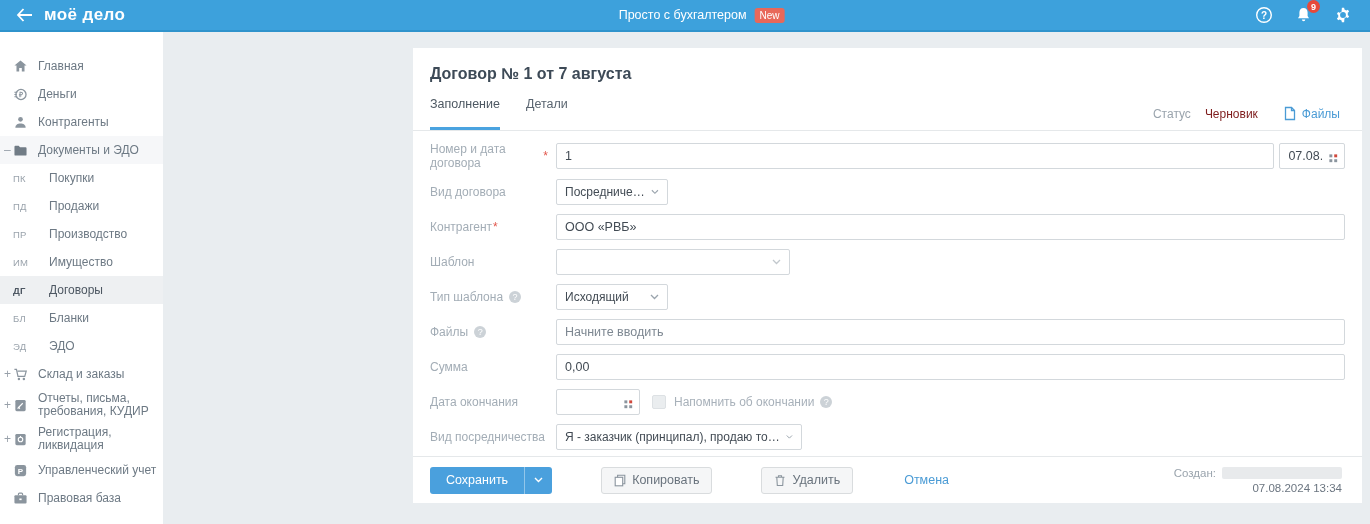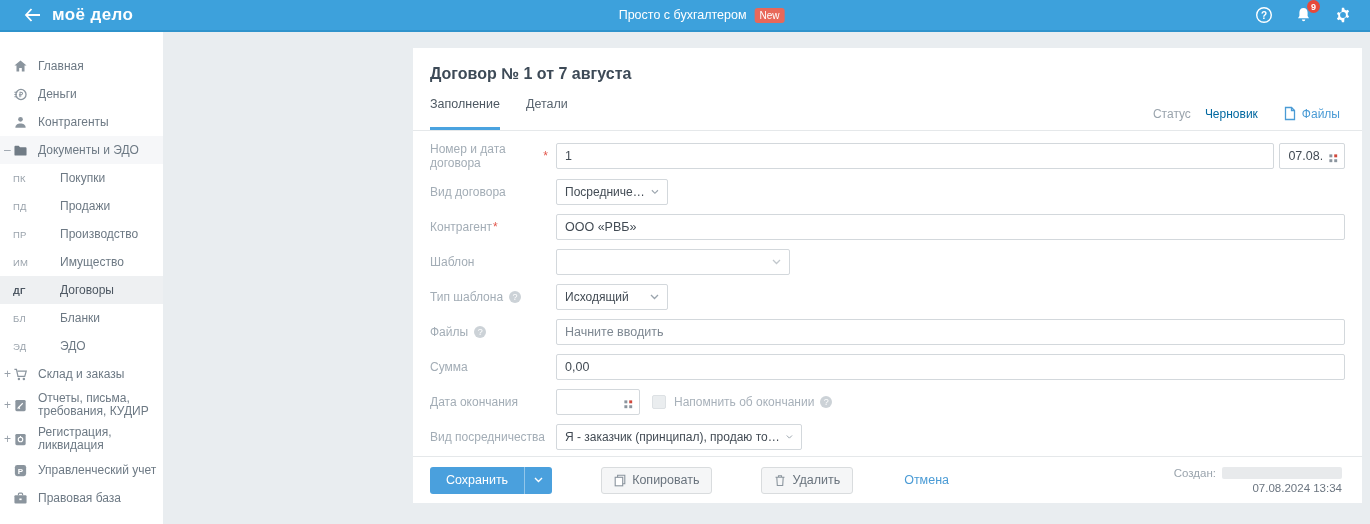--- a/index.html
+++ b/index.html
@@ -2,57 +2,57 @@
 <html><head>
 <meta charset="utf-8">
 <style>
   * { margin:0; padding:0; box-sizing:border-box; }
   html,body { width:1370px; height:524px; overflow:hidden; }
   body { position:relative; background:#e9edf0; font-family:"Liberation Sans",sans-serif; }
 
   
   .topbar { position:absolute; top:0; left:0; right:0; height:32px; background:#3da1dc;
             border-bottom:2px solid #2f93cc; display:flex; align-items:center; color:#fff; }
-  .topbar-left { display:flex; align-items:center; gap:11px; padding-left:24px; }
+  .topbar-left { display:flex; align-items:center; gap:11px; padding-left:16px; }
   .back-arrow { display:flex; align-items:center; cursor:pointer; }
   .logo { font-size:17px; font-weight:bold; letter-spacing:.4px; cursor:pointer; }
   .topbar-center { position:absolute; left:50%; transform:translateX(-40%); top:0; height:30px;
                    display:flex; align-items:center; gap:8px; font-size:12.5px; }
   .new-badge { background:#e8685a; color:#fff; font-size:10px; padding:2px 5px; border-radius:3px; }
   .topbar-right { margin-left:auto; display:flex; align-items:center; gap:22px; padding-right:18px; }
   .tb-icon { cursor:pointer; display:flex; align-items:center; }
   .bell-wrap { position:relative; }
   .bell-badge { position:absolute; top:-6px; right:-8px; background:#e6493a; color:#fff; font-size:9px;
                 font-weight:bold; min-width:13px; height:13px; border-radius:7px; display:flex;
                 align-items:center; justify-content:center; padding:0 3px; }
 
   
   .sidebar { position:absolute; top:32px; left:0; bottom:0; width:163px; background:#fff; padding-top:20px; }
   .s-item { display:flex; align-items:center; height:28px; cursor:pointer; }
   .s-item.twoline { height:34px; }
   .exp { width:9px; margin-left:4px; font-size:12px; color:#98a1aa; flex:none; }
   .s-icon { width:25px; flex:none; display:flex; align-items:center; }
-  .s-abbr { width:47px; flex:none; font-size:9.5px; color:#9aa3ac; letter-spacing:.2px; }
+  .s-abbr { width:36px; flex:none; font-size:9.5px; color:#9aa3ac; letter-spacing:.2px; }
   .s-label { font-size:12px; color:#6d7984; line-height:13px; }
   .s-item.section-open { background:#f6f7f9; }
   .s-item.active { background:#eef0f2; }
   .s-item.active .s-abbr { color:#4d5762; font-weight:bold; }
   .s-item.active .s-label { color:#4d5762; }
 
   
   .card { position:absolute; left:413px; top:48px; width:949px; height:455px; background:#fff; }
   .page-title { font-size:16px; font-weight:bold; color:#3d4a57; padding:17px 17px 0; }
   .tabs-row { display:flex; align-items:flex-end; margin-top:14px; border-bottom:1px solid #e5e8ea;
               padding:0 22px 0 17px; }
   .tab { font-size:12.5px; color:#5a6570; padding-bottom:16px; margin-right:26px;
          border-bottom:3px solid transparent; cursor:pointer;text-align:right; }
   .tab.active { border-bottom-color:#4aa3e0; color:#4d5862; }
   .status-files { margin-left:auto; display:flex; align-items:center; padding-bottom:9px; font-size:12px; }
   .status-label { color:#9aa4ad; margin-right:14px; }
-  .status-value { color:#0369a1; }
+  .status-value { color:#7f1d1d; }
   .files { display:flex; align-items:center; gap:6px; color:#4a9bd5; margin-left:26px; cursor:pointer; }
 
   
   .form { padding:11px 17px 0; display:flex; flex-direction:column; gap:9px; }
   .frow { display:flex; align-items:center; min-height:26px; }
   .flabel { width:126px; flex:none; font-size:12px; color:#a3adb6; line-height:14px; padding-right:8px;
             display:flex; align-items:center; }
   .req { color:#e2574c; margin-left:1px; }
   .ctl { height:26px; border:1px solid #d3d8dc; border-radius:2px; font-size:12.5px; color:#424b54; background:#fff; }
   input.ctl { padding:0 8px; outline:none; font-family:inherit; width:100%; }

